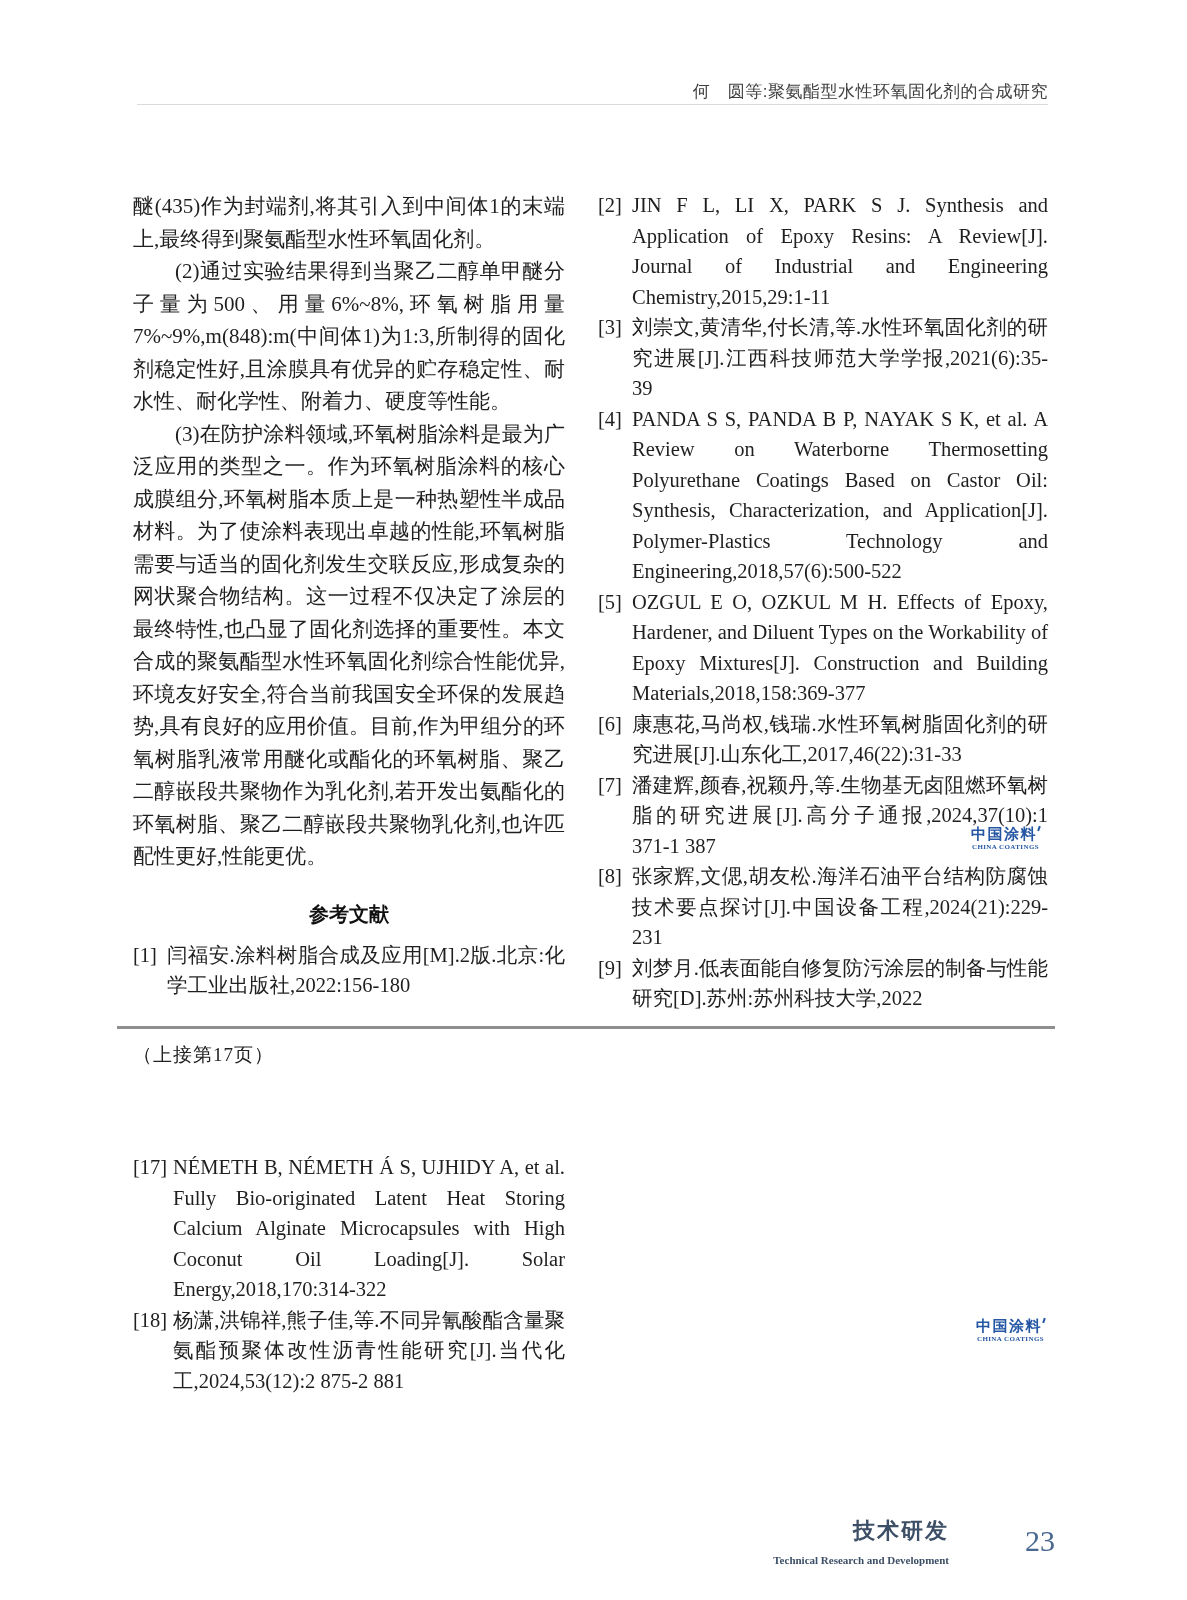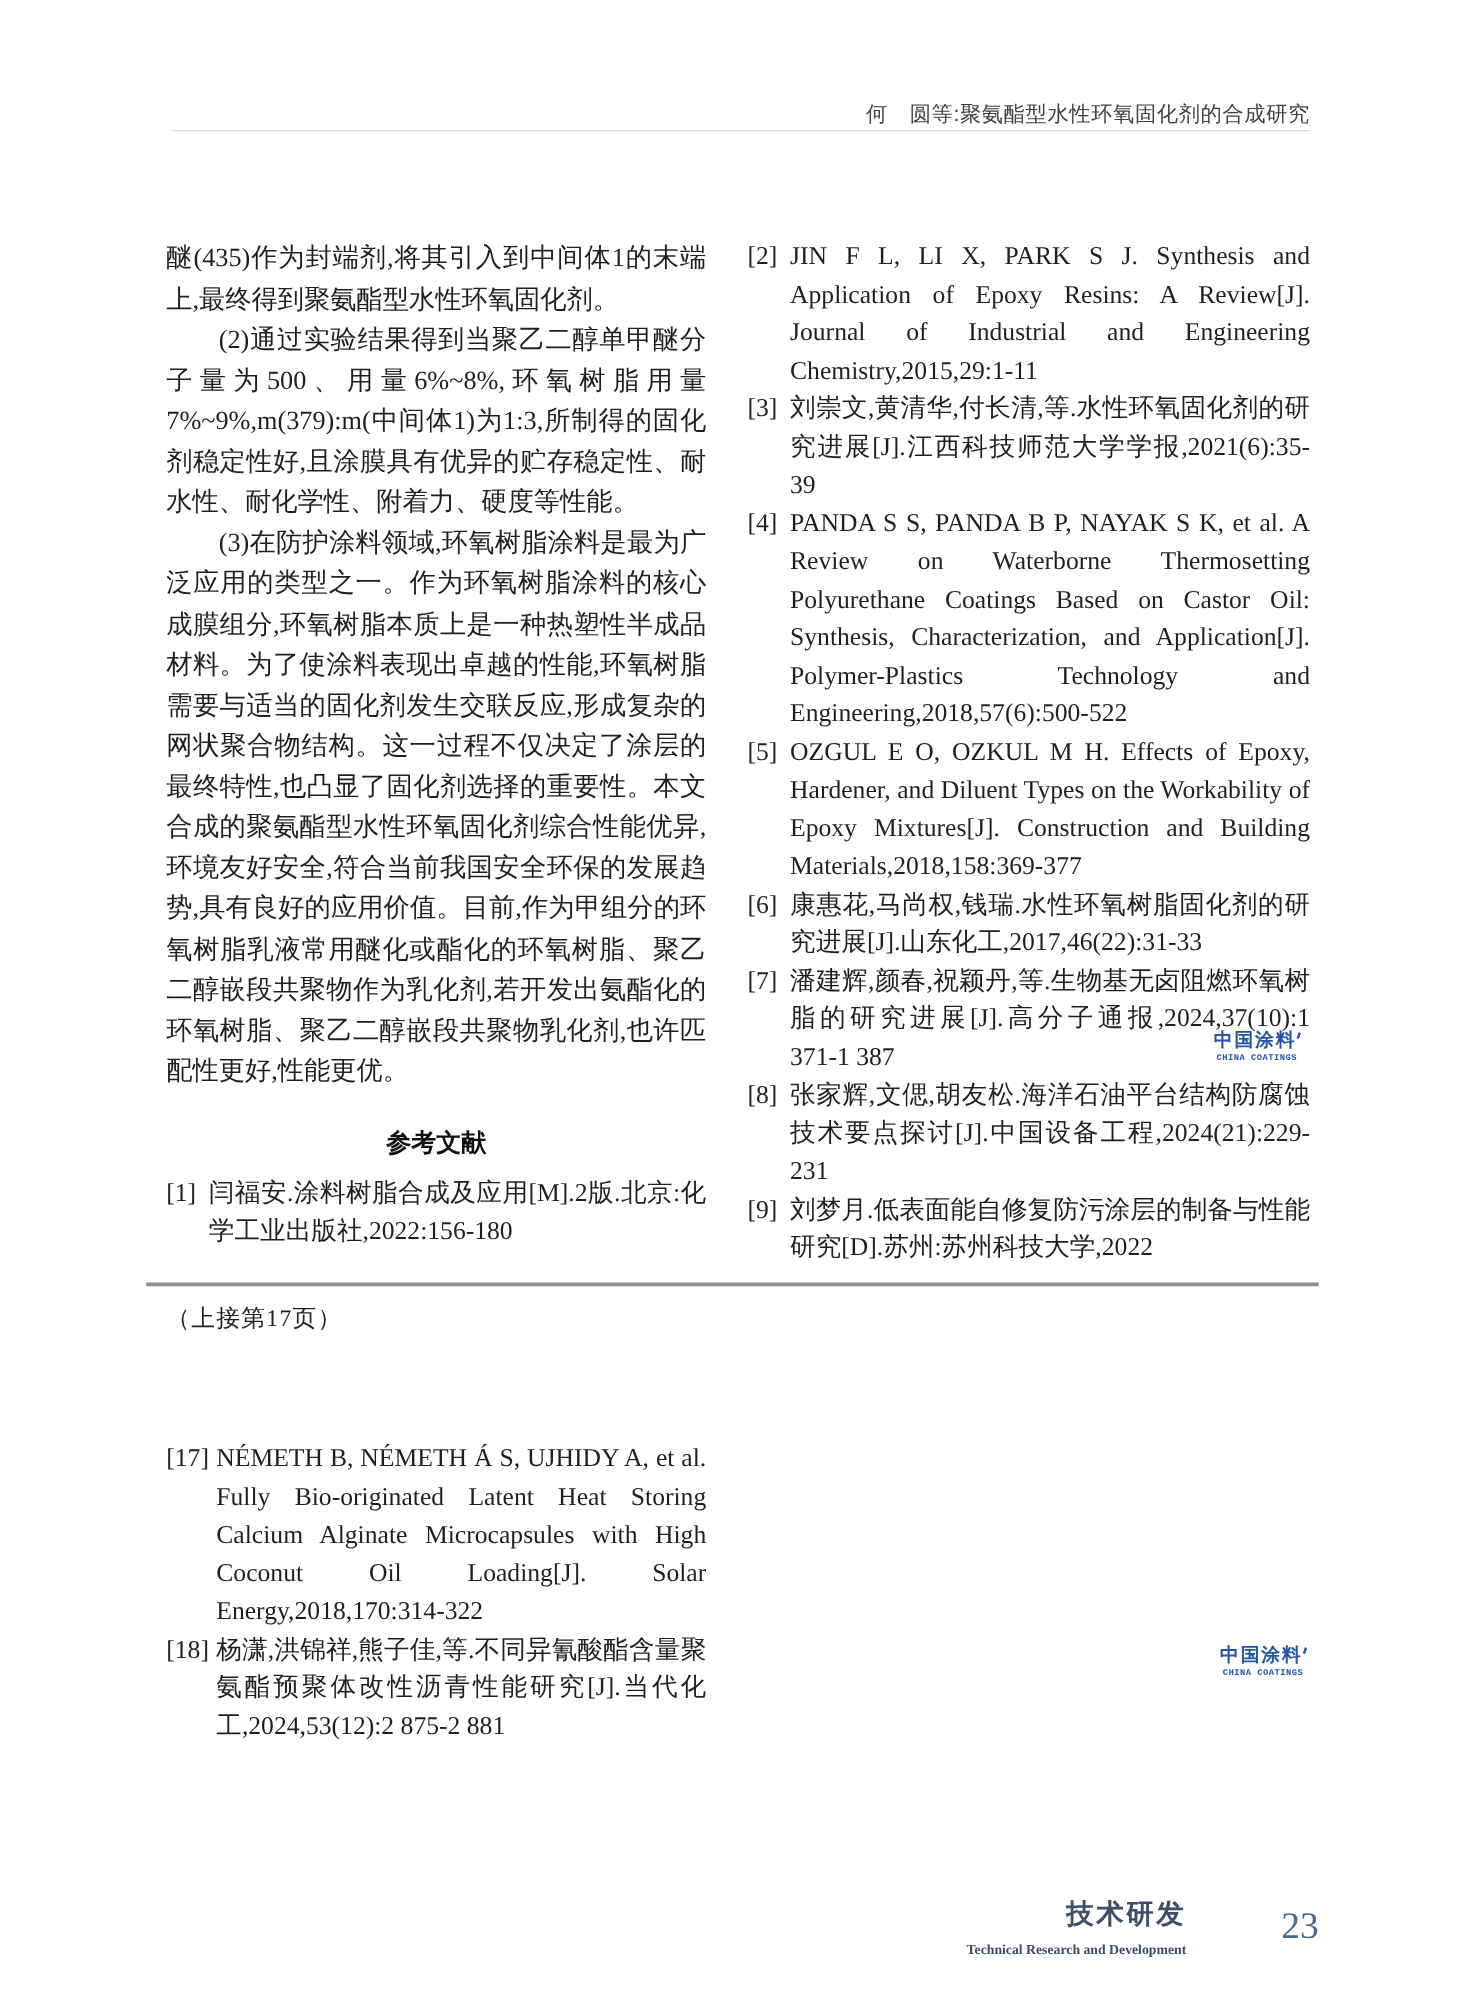--- a/index.html
+++ b/index.html
@@ -40,21 +40,21 @@
   .ref-text { flex:1; text-align:justify; }
 
   
   .divider { position:absolute; top:1026px; left:117px; width:938px; height:3px; background:#8f8f8f; }
   .cont-note { position:absolute; top:1042px; left:133px; font-size:19px; color:#222; letter-spacing:1px; }
   .cont-refs { position:absolute; top:1152px; left:133px; width:915px; display:flex; gap:37px; }
 
   
   .logo {
     position:absolute; text-align:center;
-    font-family:Liberation Mono, monospace; color:#2456a4;
+    font-family:Liberation Serif, serif; color:#2456a4;
   }
   .logo1 { top:826px;  right:147px; }
   .logo2 { top:1318px; right:142px; }
   .logo-cn { font-size:15px; font-weight:bold; letter-spacing:1.5px; line-height:16px; }
   .logo-tick { display:inline-block; width:2px; height:5px; background:#2456a4;
                transform:rotate(20deg); vertical-align:top; margin-left:1px; }
   .logo-en { font-size:7px; font-weight:bold; letter-spacing:0.4px; margin-top:1px; white-space:nowrap; }
 
   
   .footer { position:absolute; top:1516px; right:132px; display:flex; align-items:flex-end; height:50px;gap:29px; }
@@ -77,21 +77,21 @@
 <body>
 
 <div class="page">
 
   <div class="running-head">何　圆等:聚氨酯型水性环氧固化剂的合成研究</div>
   <div class="head-rule"></div>
 
   <div class="content">
     <div class="col-left">
       <p class="para">醚(435)作为封端剂,将其引入到中间体1的末端上,最终得到聚氨酯型水性环氧固化剂。</p>
-      <p class="para indent">(2)通过实验结果得到当聚乙二醇单甲醚分子量为500、用量6%~8%,环氧树脂用量7%~9%,m(379):m(中间体1)为1:3,所制得的固化剂稳定性好,且涂膜具有优异的贮存稳定性、耐水性、耐化学性、附着力、硬度等性能。</p>
+      <p class="para indent">(2)通过实验结果得到当聚乙二醇单甲醚分子量为500、用量6%~8%,环氧树脂用量7%~9%,m(848):m(中间体1)为1:3,所制得的固化剂稳定性好,且涂膜具有优异的贮存稳定性、耐水性、耐化学性、附着力、硬度等性能。</p>
       <p class="para indent">(3)在防护涂料领域,环氧树脂涂料是最为广泛应用的类型之一。作为环氧树脂涂料的核心成膜组分,环氧树脂本质上是一种热塑性半成品材料。为了使涂料表现出卓越的性能,环氧树脂需要与适当的固化剂发生交联反应,形成复杂的网状聚合物结构。这一过程不仅决定了涂层的最终特性,也凸显了固化剂选择的重要性。本文合成的聚氨酯型水性环氧固化剂综合性能优异,环境友好安全,符合当前我国安全环保的发展趋势,具有良好的应用价值。目前,作为甲组分的环氧树脂乳液常用醚化或酯化的环氧树脂、聚乙二醇嵌段共聚物作为乳化剂,若开发出氨酯化的环氧树脂、聚乙二醇嵌段共聚物乳化剂,也许匹配性更好,性能更优。</p>
 
       <div class="refs-heading">参考文献</div>
 
       <div class="ref">
         <span class="ref-num">[1]</span>
         <span class="ref-text">闫福安.涂料树脂合成及应用[M].2版.北京:化学工业出版社,2022:156-180</span>
       </div>
     </div>
 

